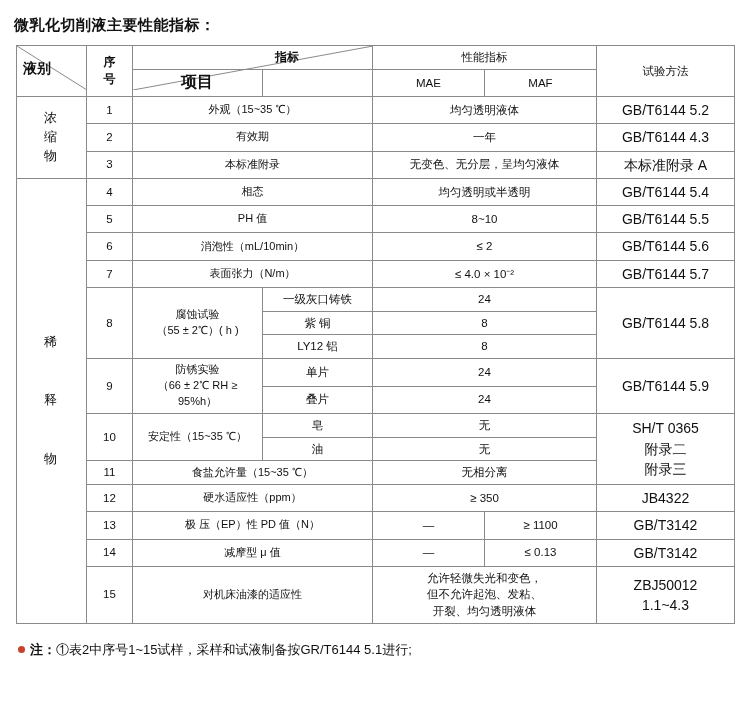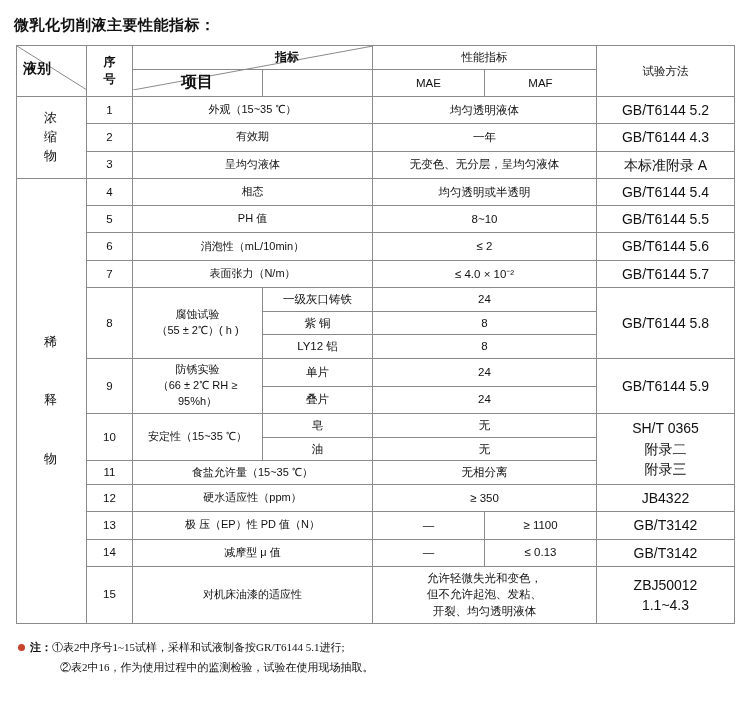--- a/index.html
+++ b/index.html
@@ -98,24 +98,23 @@
   }
   .proj-head {
     position: relative;
   }
   .sub-head {
     font-weight: bold;
     font-size: 11.5px;
   }
   .notes {
     margin: 14px 16px 0 18px;
-    font-size: 11px;
+    font-size: 13px;
     line-height: 1.8;
     color: #111;
-    font-family: Liberation Serif, serif;
   }
   .notes .bullet {
     display: inline-block;
     width: 7px;
     height: 7px;
     border-radius: 50%;
     background: #c8412a;
     margin-right: 5px;
     vertical-align: middle;
     position: relative;
@@ -195,21 +194,21 @@
         <td class="method-cell">GB/T6144 5.2</td>
       </tr>
       <tr>
         <td class="num-cell">2</td>
         <td colspan="2" class="item-cell">有效期</td>
         <td colspan="2">一年</td>
         <td class="method-cell">GB/T6144 4.3</td>
       </tr>
       <tr>
         <td class="num-cell">3</td>
-        <td colspan="2" class="item-cell">呈均匀液体</td>
+        <td colspan="2" class="item-cell">本标准附录</td>
         <td colspan="2">无变色、无分层，呈均匀液体</td>
         <td class="method-cell">本标准附录 A</td>
       </tr>
 
       <tr>
         <td rowspan="16" class="cat-cell">
           <span style="margin-bottom:40px">稀</span>
           <span style="margin-bottom:40px">释</span>
           <span>物</span>
         </td>
@@ -330,18 +329,15 @@
           <div>1.1~4.3</div>
         </td>
       </tr>
     </tbody>
   </table>
 
   <div class="notes">
     <div class="notes-row">
       <span class="bullet"></span><span class="note-label">注：</span><span>①表2中序号1~15试样，采样和试液制备按GR/T6144 5.1进行;</span>
     </div>
-    <div class="notes-row">
-      <span class="indent"></span><span>②表2中16，作为使用过程中的监测检验，试验在使用现场抽取。</span>
-    </div>
   </div>
 
 </div>
 
 </body></html>

